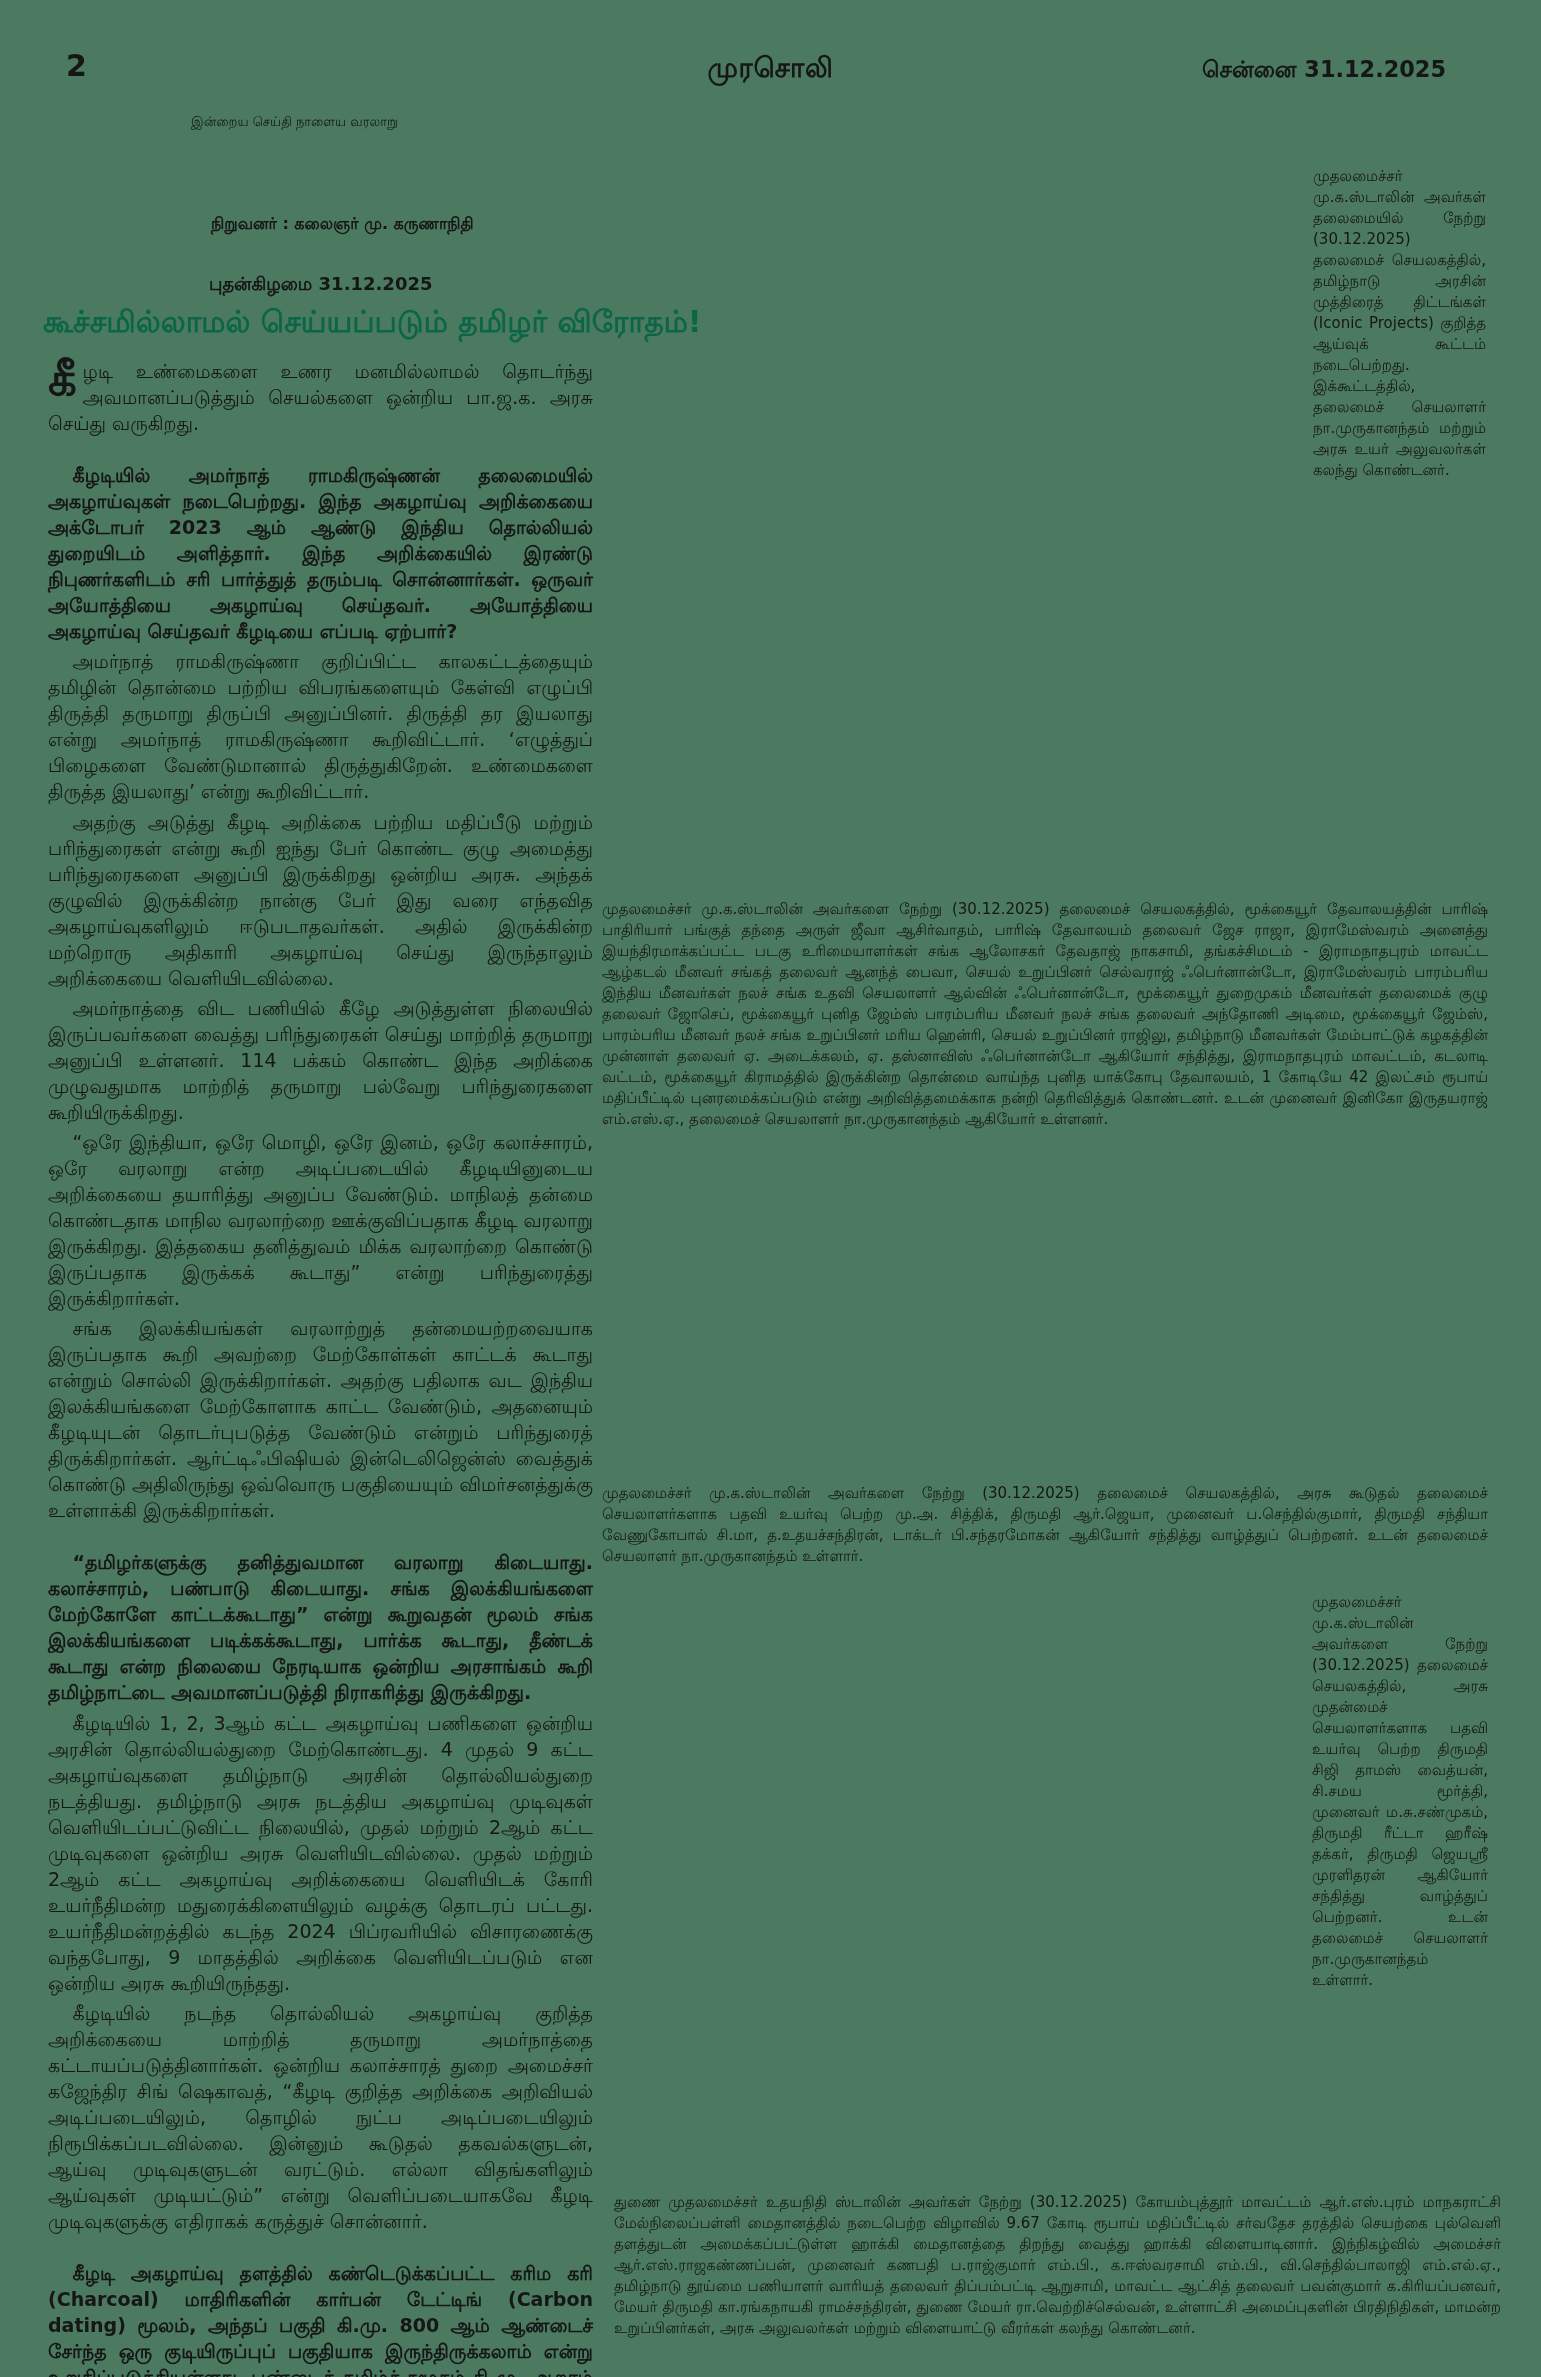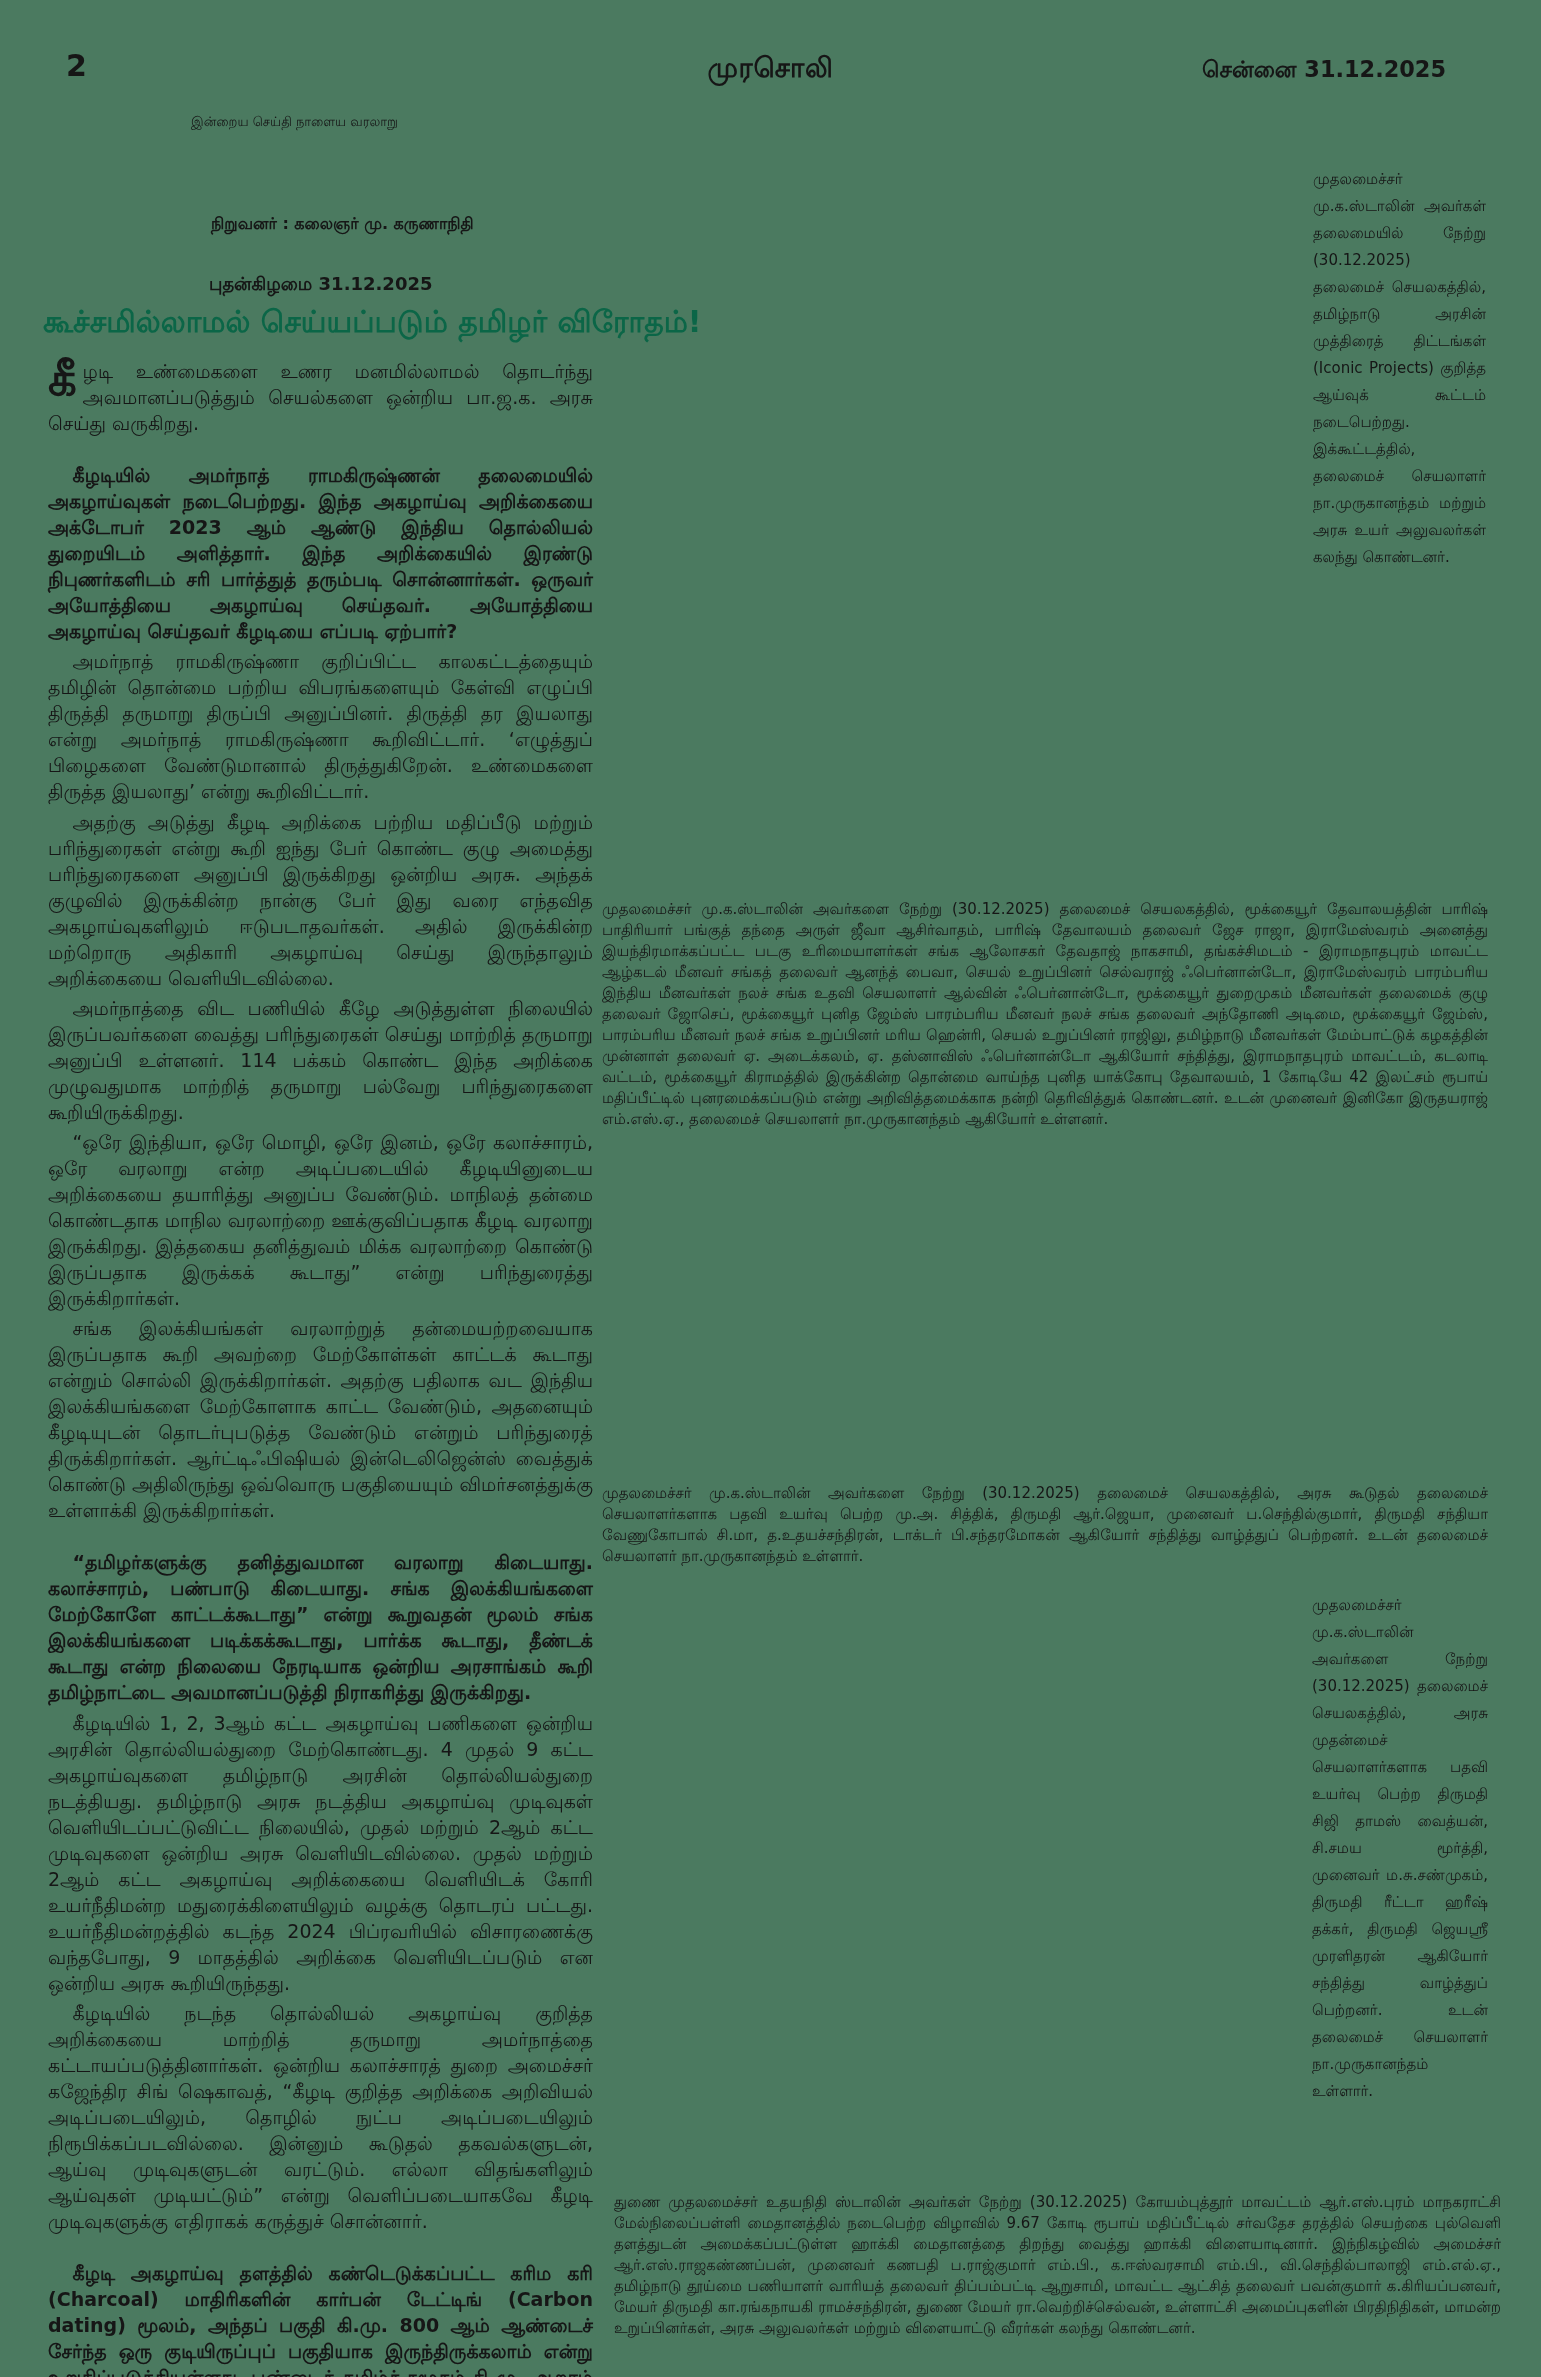--- a/index.html
+++ b/index.html
@@ -44,21 +44,21 @@
   .dropcap{
     float:left;
     font-size:45px;line-height:42px;
     font-weight:bold;
     margin:1.4px 5.8px 0 0;
   }
   .caption{
     font-size:15px;color:var(--ink);
     text-align:justify;
   }
-  .caption.narrow{line-height:27px;}
+  .caption.narrow{line-height:21px;}
   .caption.wide{line-height:21px;}
   .cap-iconic{left:1313px;top:166px;width:173px;}
   .cap-church{left:602px;top:899px;width:886px;}
   .cap-addl{left:602px;top:1483px;width:886px;}
   .cap-principal{left:1312px;top:1592px;width:176px;}
   .cap-hockey{left:614px;top:2192px;width:887px;}
 </style>
 </head>
 <body>
 

